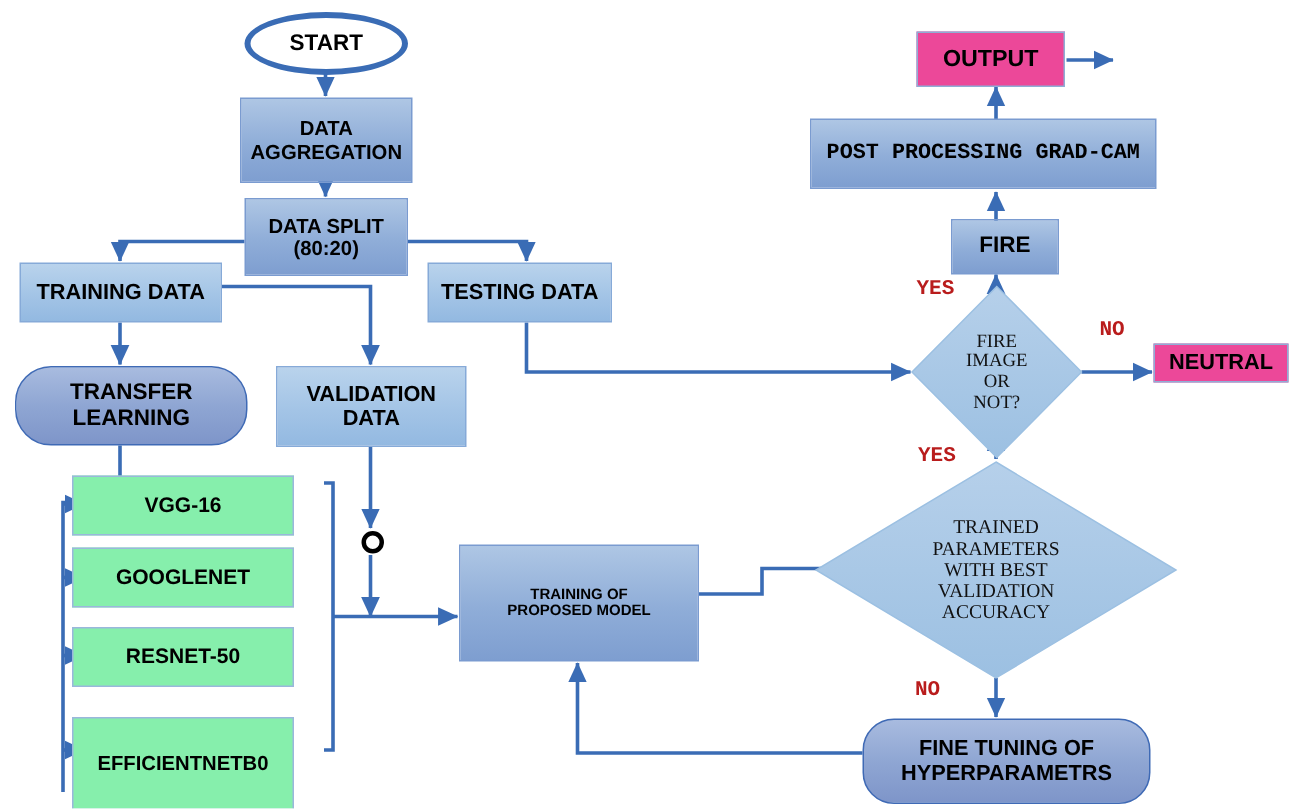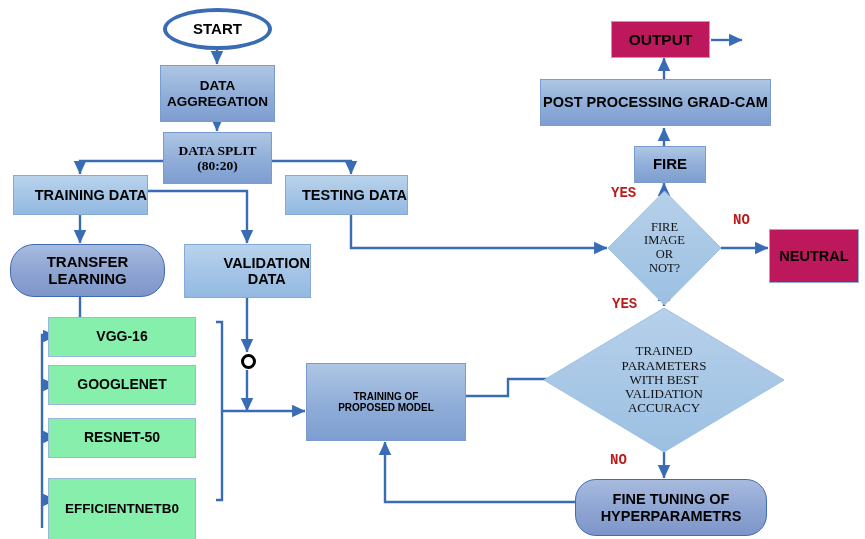--- a/index.html
+++ b/index.html
@@ -3,22 +3,22 @@
 <meta charset="utf-8">
 <style>
   html,body{margin:0;padding:0;background:#ffffff;}
   body{font-family:"Liberation Sans",sans-serif;}
   #canvas{position:relative;width:865px;height:539px;background:#ffffff;overflow:hidden;}
   svg.wires{position:absolute;left:0;top:0;width:865px;height:539px;}
   .node{position:absolute;box-sizing:border-box;display:flex;align-items:center;justify-content:center;text-align:center;color:#000000;font-weight:bold;line-height:1.12;}
   
   .proc{background:linear-gradient(180deg,#aec6e4 0%,#8fadd8 55%,#7e9ed0 100%);border:1px solid #7a9bd0;}
   .proc-dark{background:linear-gradient(180deg,#a8bbdf 0%,#8fa6d3 50%,#7e95c9 100%);border:1.5px solid #3f6ab5;}
-  .data{background:linear-gradient(180deg,#b9d3ec 0%,#a3c4e6 55%,#93b9e1 100%);border:1px solid #86aad8;justify-content:flex-end;}
-  .plain{background:#be185d;border:1.5px solid #8faed6;}
+  .data{background:linear-gradient(180deg,#b9d3ec 0%,#a3c4e6 55%,#93b9e1 100%);border:1px solid #86aad8;}
+  .plain{background:#ec4899;border:1.5px solid #8faed6;}
   .plain-thin{background:#86efac;border:1px solid #9ab7dc;}
   .terminal{background:#ffffff;border:4px solid #3a6cb5;border-radius:50%;}
   .diamond-wrap{position:absolute;}
   .diamond-wrap .label{position:absolute;left:0;top:0;width:100%;height:100%;display:flex;align-items:center;justify-content:center;text-align:center;font-family:"Liberation Serif",serif;font-weight:normal;color:#111;line-height:1.1;}
   .edge-label{position:absolute;font-weight:bold;color:#b91c1c;font-family:Liberation Mono, monospace;}
   .connector-dot{position:absolute;border:3px solid #000;border-radius:50%;background:#fff;box-sizing:border-box;}
 </style>
 </head>
 <body>
 
@@ -81,21 +81,21 @@
 
   <div class="node terminal" style="left:163px;top:8px;width:109px;height:42px;font-size:15px;">
     <span>START</span>
   </div>
 
   <div class="node proc" style="left:160px;top:65px;width:115px;height:57px;font-size:13.5px;white-space:pre-line;">
     <span>DATA
 AGGREGATION</span>
   </div>
 
-  <div class="node proc" style="left:163px;top:132px;width:109px;height:52px;font-size:13.5px;white-space:pre-line;font-family:Liberation Serif, serif;">
+  <div class="node proc" style="left:163px;top:132px;width:109px;height:52px;font-size:13.5px;white-space:pre-line;">
     <span>DATA SPLIT
 (80:20)</span>
   </div>
 
   <div class="node data" style="left:13px;top:175px;width:135px;height:40px;font-size:14.5px;">
     <span>TRAINING DATA</span>
   </div>
 
   <div class="node data" style="left:285px;top:175px;width:123px;height:40px;font-size:14.5px;">
     <span>TESTING DATA</span>
@@ -162,29 +162,29 @@
         </linearGradient>
       </defs>
       <polygon points="57.5,1 114,58 57.5,115 1,58" fill="url(#dg1)" stroke="#9cc0e2" stroke-width="1"></polygon>
     </svg>
     <div class="label" style="font-size:12.5px;white-space:pre-line;">FIRE
 IMAGE
 OR
 NOT?</div>
   </div>
 
-  <div class="node plain" style="left:769px;top:229px;width:90px;height:54px;font-size:14.5px;">
+  <div class="node plain" style="left:769px;top:229px;width:90px;height:26px;font-size:14.5px;">
     <span>NEUTRAL</span>
   </div>
 
   <div class="node proc" style="left:634px;top:146px;width:72px;height:37px;font-size:15px;">
     <span>FIRE</span>
   </div>
 
-  <div class="node proc" style="left:540px;top:79px;width:231px;height:47px;font-size:14.5px;">
+  <div class="node proc" style="left:540px;top:79px;width:231px;height:47px;font-size:14.5px;font-family:Liberation Mono, monospace;">
     <span>POST PROCESSING GRAD-CAM</span>
   </div>
 
   <div class="node plain" style="left:611px;top:21px;width:99px;height:37px;font-size:15.5px;">
     <span>OUTPUT</span>
   </div>
 
 
   <div class="edge-label" style="left:611px;top:185px;font-size:14px;">YES</div>
 

